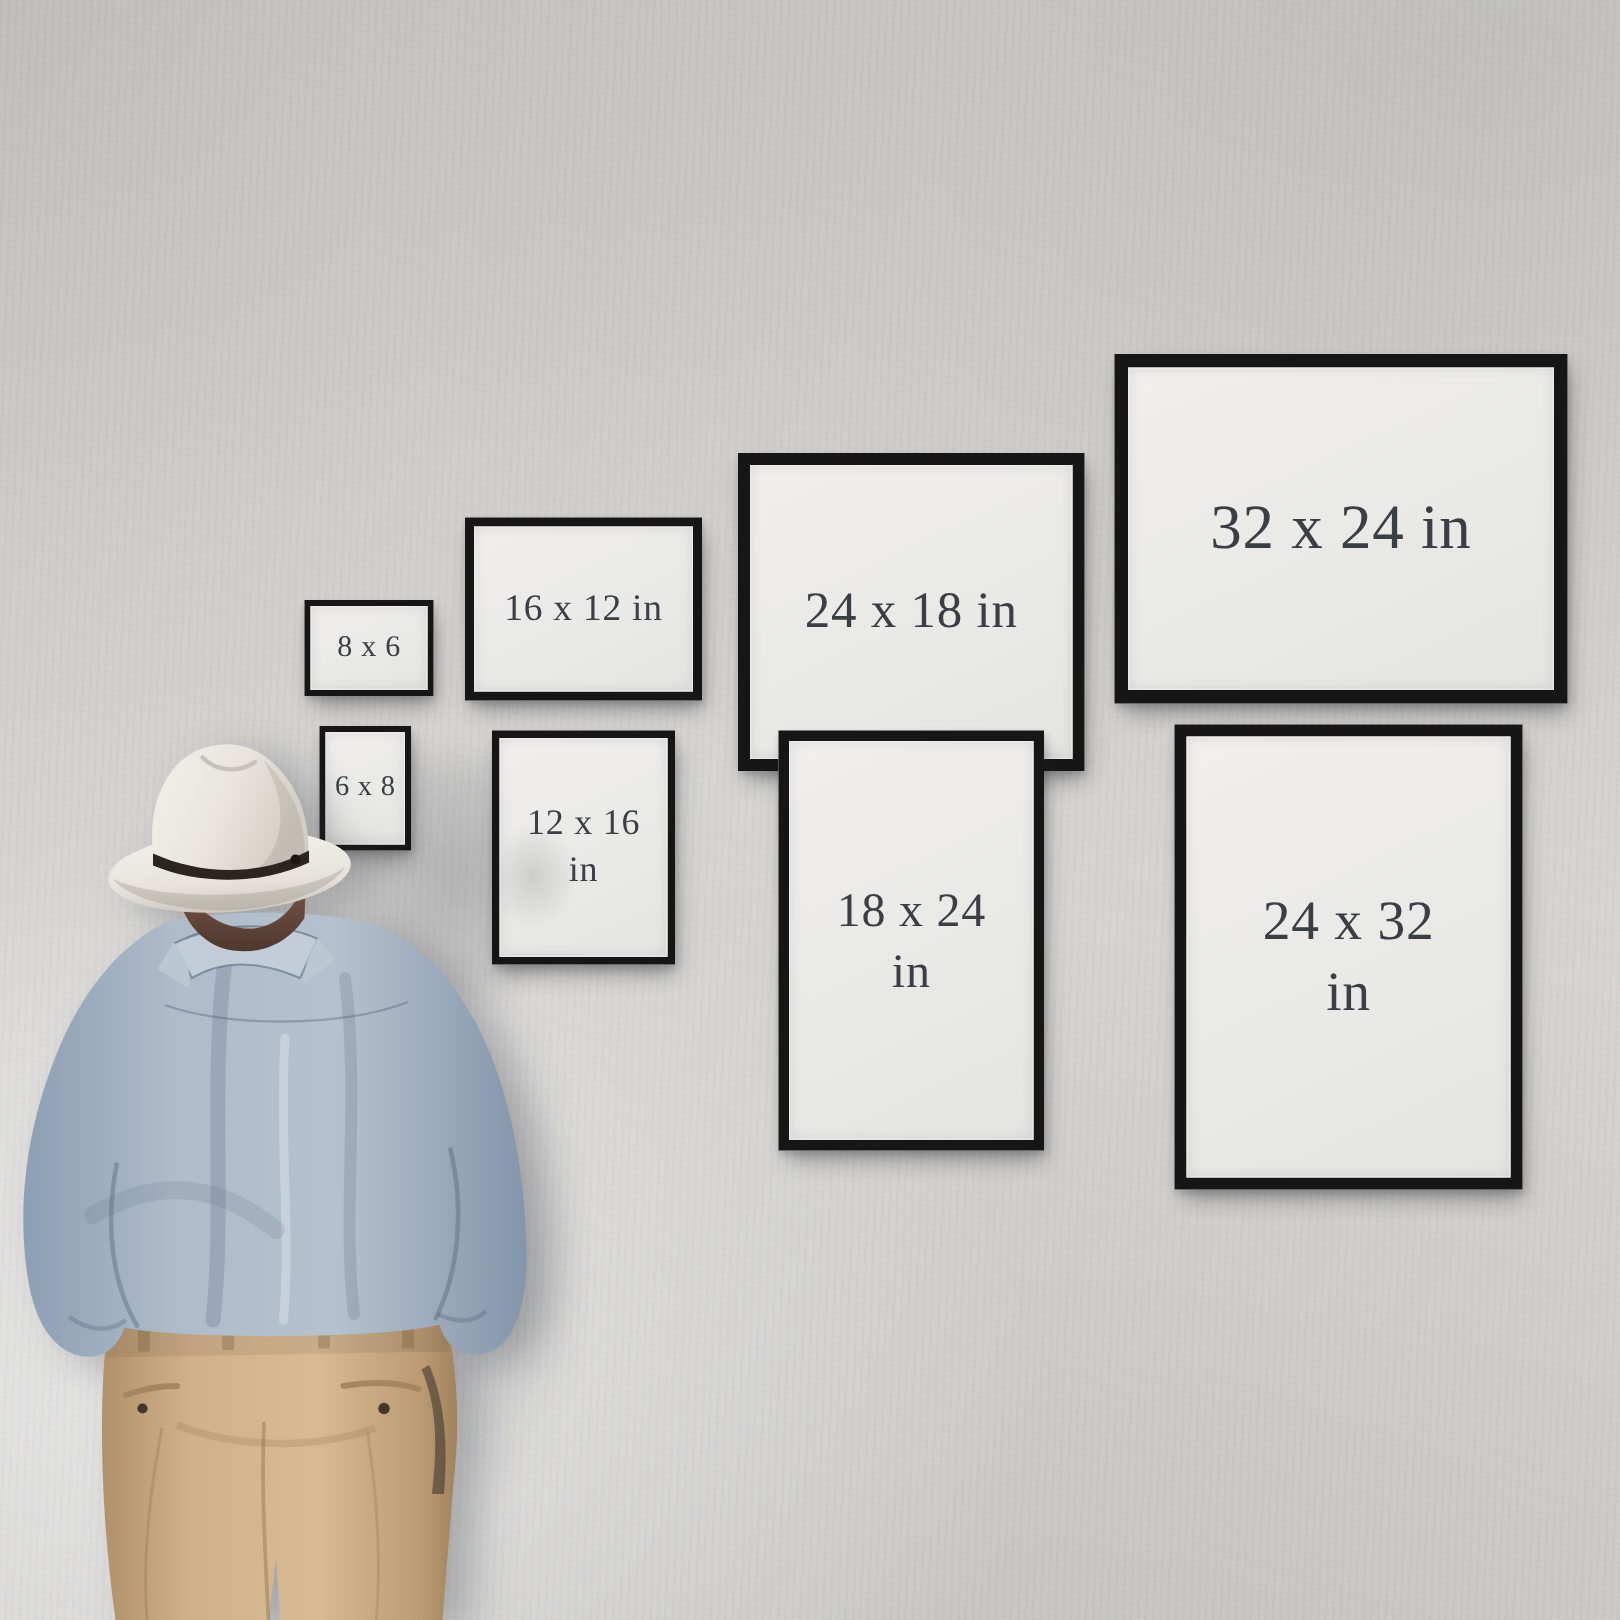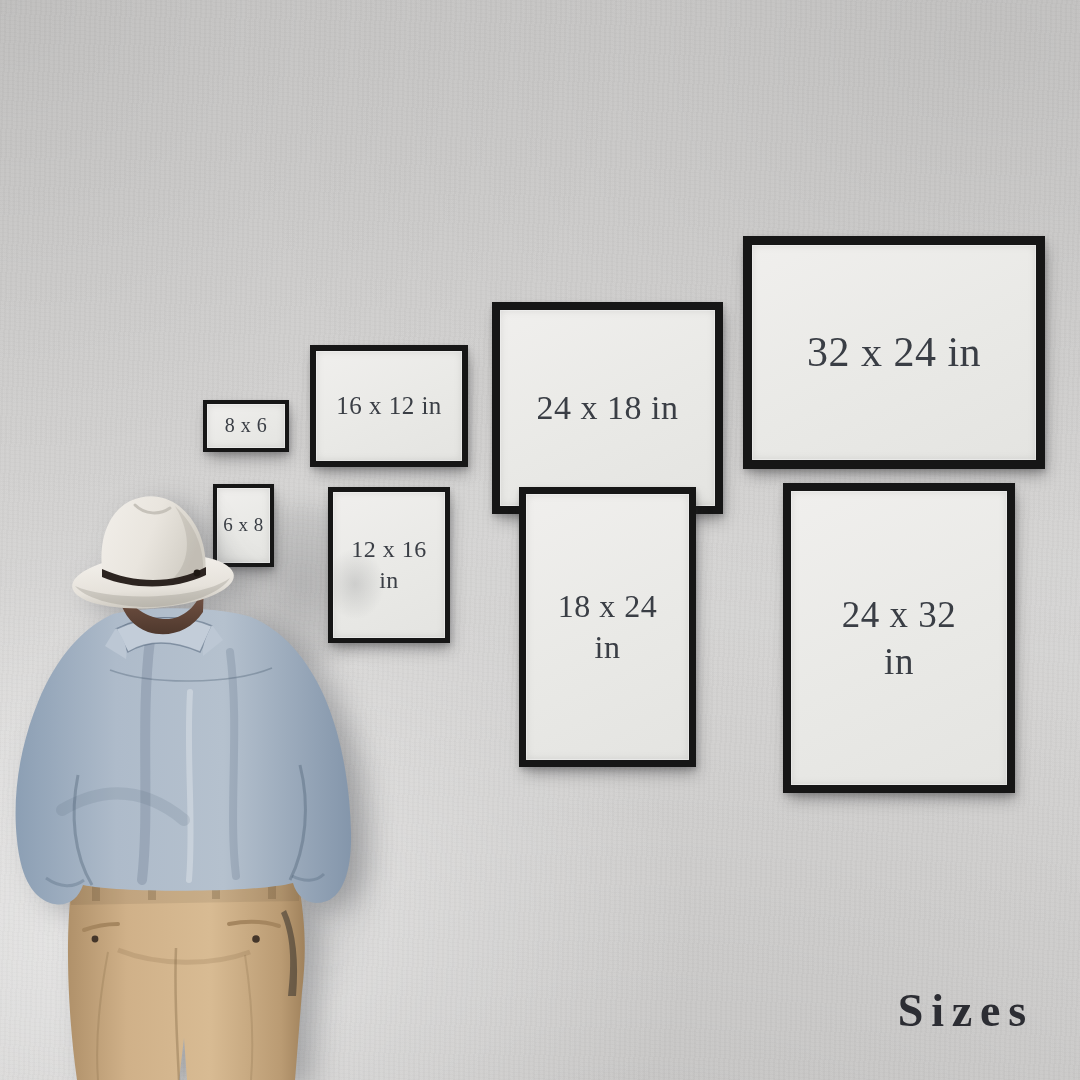--- a/index.html
+++ b/index.html
@@ -70,21 +70,21 @@
 </style>
 </head>
 <body>
 
 <div class="stage">
   <div class="wall"></div>
   <div class="man-shadow"></div>
   <div class="man-shadow-low"></div>
 
   <div id="frames">
-      <div class="frame f-8x6" style="left: 203px; top: 400px; width: 86px; height: 52px; border-width: 4px;">
+      <div class="frame f-8x6" style="left: 203px; top: 400px; width: 86px; height: 64px; border-width: 4px;">
         <div class="mat">
           <div class="frame-label" style="font-size: 20px;">
             <div>8 x 6</div>
           </div>
         </div>
       </div>
       <div class="frame f-16x12" style="left: 310px; top: 345px; width: 158px; height: 122px; border-width: 6px;">
         <div class="mat">
           <div class="frame-label" style="font-size: 25px;">
             <div>16 x 12 in</div>
@@ -211,14 +211,13 @@
       <ellipse cx="153" cy="101" rx="81" ry="27" fill="url(#brimG)" transform="rotate(-4 153 101)"></ellipse>
       <path d="M75 106 C 110 122, 200 120, 230 98 C 222 112, 190 126, 150 127 C 112 127, 84 117, 75 106 Z" fill="rgba(140,135,125,0.30)"></path>
       <path d="M103 95 C 97 62, 108 32, 130 21 C 147 13, 165 15, 179 26 C 199 42, 208 68, 205 96 C 175 108, 128 108, 103 95 Z" fill="url(#hatG)"></path>
       <path d="M175 26 C 196 46, 205 70, 203 95 C 191 101, 177 104, 164 104 C 186 94, 197 62, 175 26 Z" fill="rgba(120,115,105,0.18)"></path>
       <path d="M135 25 C 145 35, 160 35, 170 28" stroke="#c6c2ba" stroke-width="3" fill="none" stroke-linecap="round"></path>
       <path d="M102 89 C 135 104, 175 104, 206 87 L 206 95 C 175 110, 133 110, 102 97 Z" fill="#2c2420"></path>
       <circle cx="197" cy="93" r="3.4" fill="#1d1712"></circle>
     </g>
   </svg>
 
-  <div class="title">Sizes</div>
 </div>
 
 </body></html>

